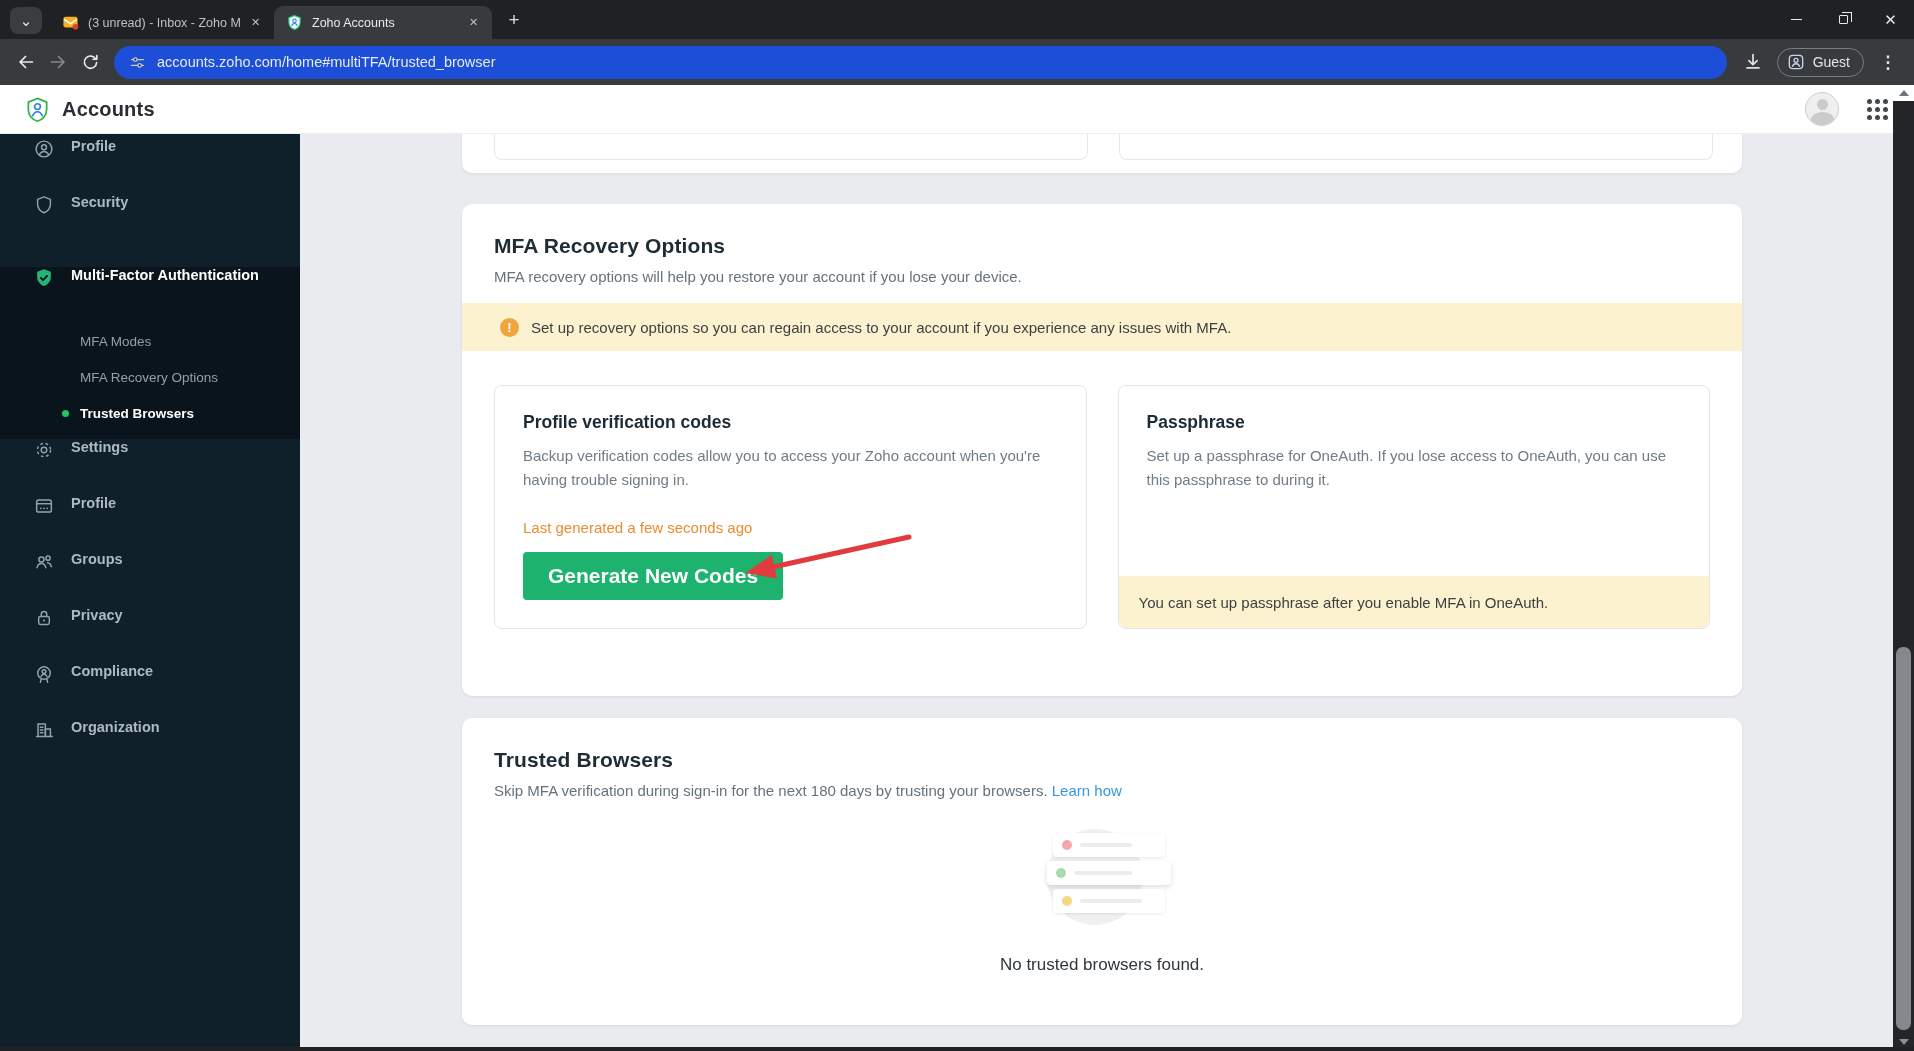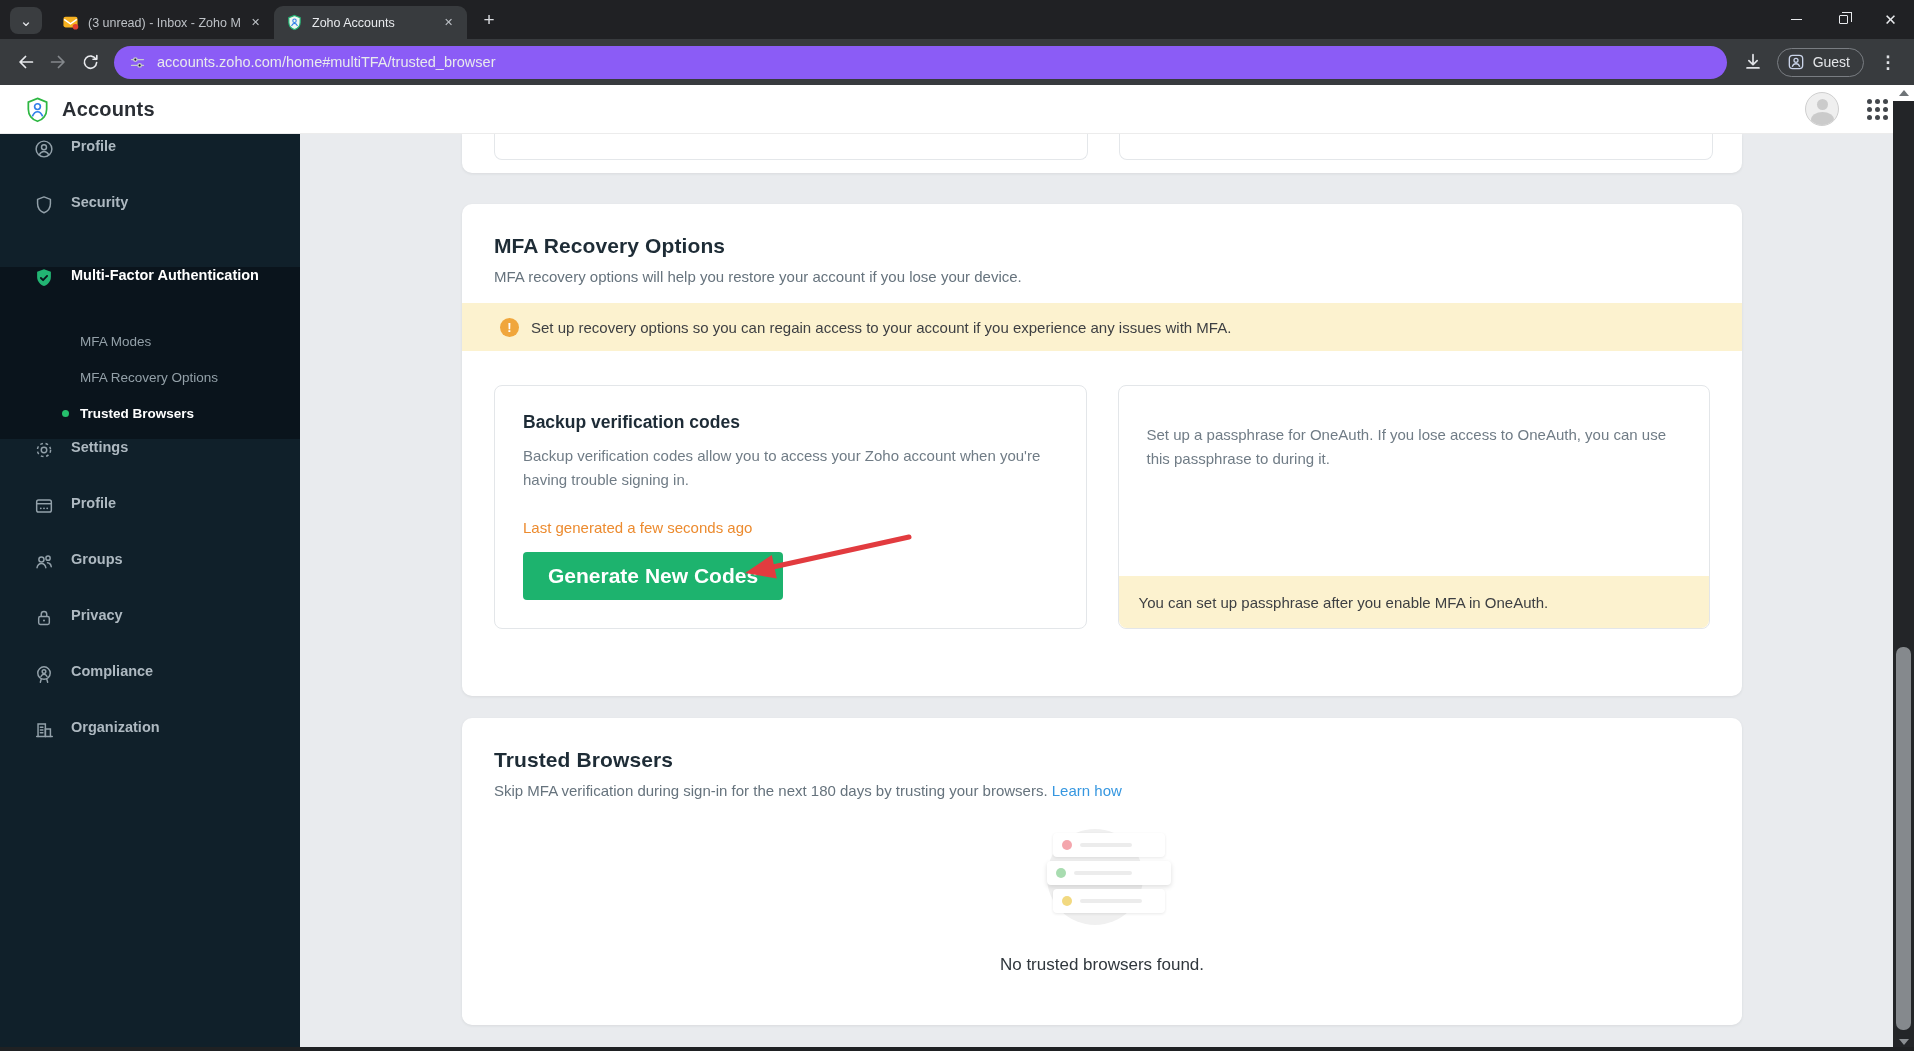--- a/index.html
+++ b/index.html
@@ -6,37 +6,37 @@
   html,body { width:1914px; height:1051px; overflow:hidden; }
   body { font-family:"Liberation Sans", sans-serif; background:#e9ebee; position:relative; }
   svg { display:block; }
 
   
   .tabbar { position:absolute; top:0; left:0; right:0; height:39px; background:#202124; display:flex; align-items:flex-end; }
   .tab-search { width:32px; height:27px; margin:6px 8px 5px 10px; border-radius:8px; background:#3a3d40; color:#e8eaed;
     display:flex; align-items:center; justify-content:center; font-size:15px; line-height:10px; cursor:pointer; }
   .tab { height:33px; display:flex; align-items:center; padding:0 10px 0 12px; font-size:12.5px; cursor:pointer; }
   .tab-inactive { width:224px; color:#bdc1c6; }
-  .tab-active { width:193px; background:#383b3e; border-radius:9px 9px 0 0; color:#e8eaed; }
+  .tab-active { width:218px; background:#383b3e; border-radius:9px 9px 0 0; color:#e8eaed; }
   .tab .favicon { width:17px; height:17px; margin-right:9px; flex:0 0 auto; }
   .tab .tab-title { flex:1; white-space:nowrap; overflow:hidden; }
   .tab .tab-close { width:17px; height:17px; border-radius:50%; display:flex; align-items:center; justify-content:center;
     font-size:11px; color:#bdc1c6; margin-left:6px; cursor:pointer; }
   .new-tab { width:28px; height:28px; margin:0 0 5px 8px; display:flex; align-items:center; justify-content:center;
     color:#dadce0; font-size:19px; font-weight:400; cursor:pointer; border-radius:50%; }
   .win-controls { position:absolute; right:0; top:0; height:39px; display:flex; }
   .win-btn { width:47px; height:100%; display:flex; align-items:center; justify-content:center; cursor:pointer; color:#e8eaed; }
   .glyph-min { width:11px; height:1.5px; background:#e8eaed; display:block; }
   .glyph-max { width:9px; height:9px; border:1.4px solid #e8eaed; display:block; border-radius:1px; position:relative; }
   .glyph-max::after { content:""; position:absolute; left:2px; top:-4px; width:9px; height:9px; border-top:1.4px solid #e8eaed; border-right:1.4px solid #e8eaed; }
   .win-close { font-size:15px; }
 
   .toolbar { position:absolute; top:39px; left:0; right:0; height:46px; background:#383b3e; display:flex; align-items:center; padding:0 10px; }
   .nav-btn { width:32px; height:32px; display:flex; align-items:center; justify-content:center; border-radius:50%; cursor:pointer; flex:0 0 auto; }
-  .omnibox { flex:1; height:33px; background:#8b5cf6; border-radius:17px; margin:0 10px 0 8px; display:flex; align-items:center; padding:0 14px; cursor:text; }
+  .omnibox { flex:1; height:33px; background:#1d4ed8; border-radius:17px; margin:0 10px 0 8px; display:flex; align-items:center; padding:0 14px; cursor:text; }
   .omnibox .url-text { color:#e8eaed; font-size:14.5px; margin-left:10px; white-space:nowrap; }
   .guest-pill { height:29px; border:1px solid #797d82; border-radius:15px; display:flex; align-items:center; padding:0 13px 0 8px; margin:0 8px; cursor:pointer; }
   .guest-pill span.lbl { color:#e4e6e9; font-size:14px; margin-left:7px; }
 
   
   .appheader { position:absolute; top:85px; left:0; right:0; height:49px; background:#fff; border-bottom:1px solid #ececec;
     display:flex; align-items:center; padding:0 24px; z-index:3; }
   .appheader .app-title { font-size:20px; font-weight:700; color:#2a2e34; margin-left:11px; letter-spacing:.2px; }
   .appheader .spacer { flex:1; }
   .avatar { width:34px; height:34px; border-radius:50%; background:#efefef; border:1px solid #cfcfcf; position:relative; overflow:hidden; margin-right:28px; cursor:pointer; }
@@ -355,26 +355,27 @@
     <div class="card-head">
       <h2>MFA Recovery Options</h2>
       <p>MFA recovery options will help you restore your account if you lose your device.</p>
     </div>
     <div class="banner">
       <span class="warn-dot">!</span>
       <span class="btext">Set up recovery options so you can regain access to your account if you experience any issues with MFA.</span>
     </div>
     <div class="two-col">
       <div class="subcard">
-        <h3>Backup verification codes</h3>
+        <h3>Profile verification codes</h3>
         <div class="desc">Backup verification codes allow you to access your Zoho account when you're having trouble signing in.</div>
         <div class="last-gen">Last generated a few seconds ago</div>
         <button class="gen-btn">Generate New Codes</button>
       </div>
       <div class="subcard">
+        <h3>Passphrase</h3>
         <div class="desc">Set up a passphrase for OneAuth. If you lose access to OneAuth, you can use this passphrase to during it.</div>
         <div class="note-strip">You can set up passphrase after you enable MFA in OneAuth.</div>
       </div>
     </div>
   </div>
 
   <div class="card card-trusted">
     <div class="card-head">
       <h2>Trusted Browsers</h2>
       <p><span>Skip MFA verification during sign-in for the next 180 days by trusting your browsers.</span> <span class="learn-link">Learn how</span></p>

